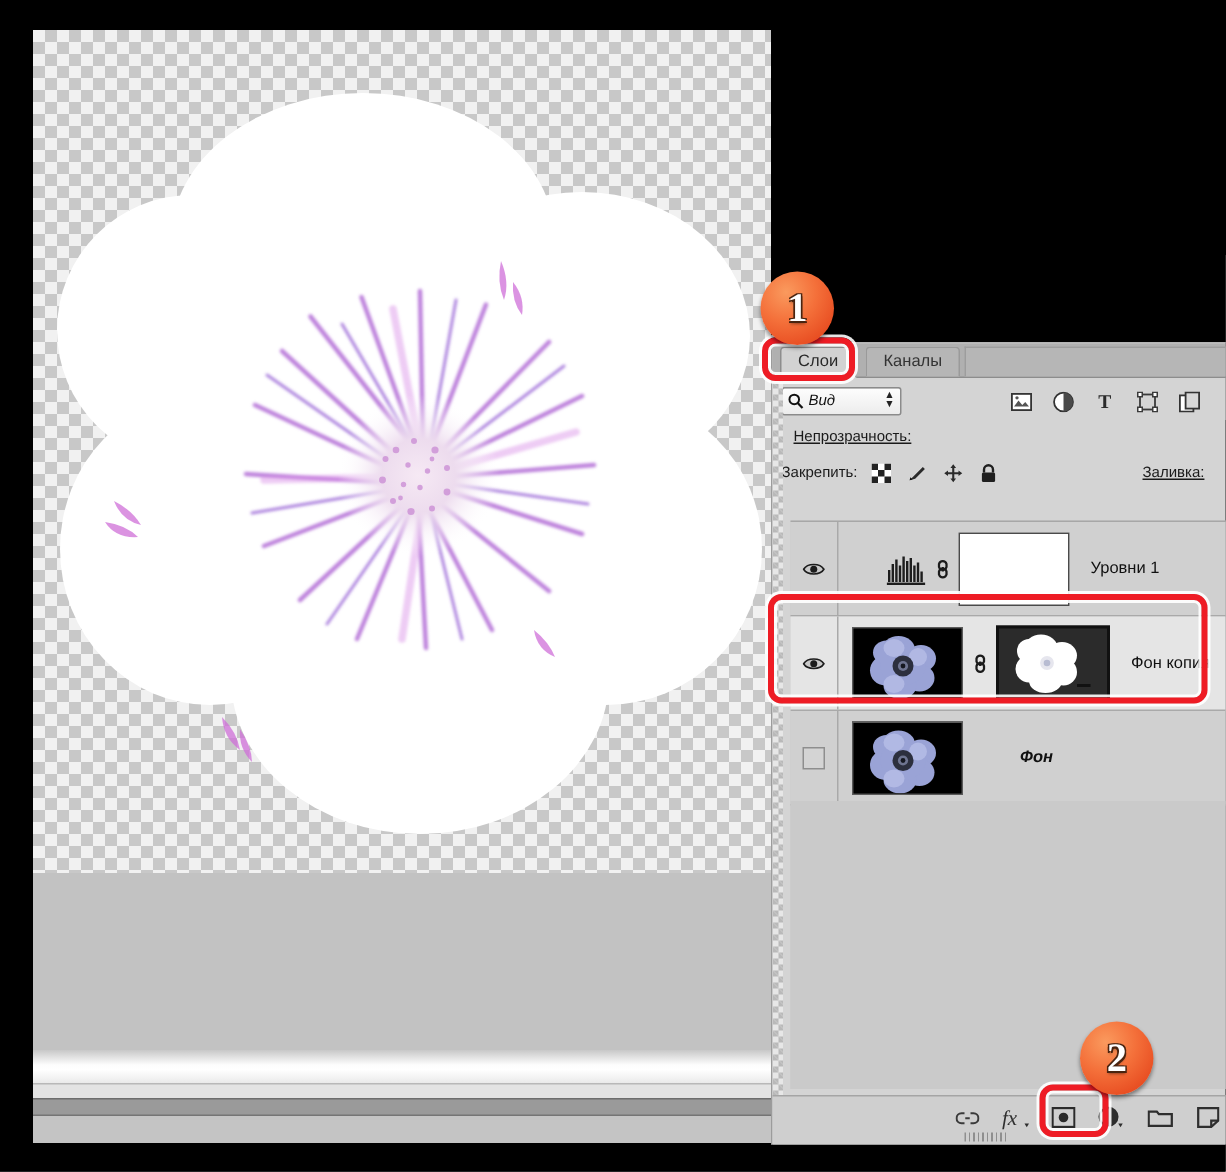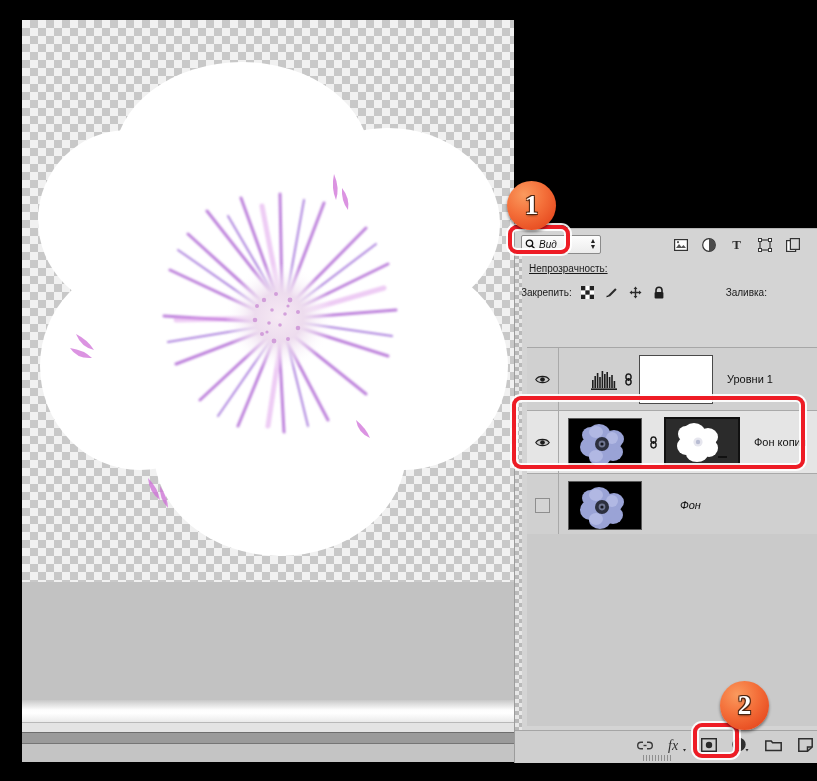--- a/index.html
+++ b/index.html
@@ -46,37 +46,37 @@
   
   .blend-row{display:flex;align-items:center;height:23px;padding-left:6px;}
   .blend-select{width:186px;height:17px;background:linear-gradient(to bottom,#fcfcfc,#ededed);
     border:1px solid #8b8b8b;border-radius:2px;display:flex;align-items:center;padding-left:6px;font-size:10px;color:#111;position:relative;}
   .opacity-lbl{font-size:10px;color:#1a1a1a;margin-left:8px;white-space:nowrap;text-decoration:underline;}
 
   
   .lock-row{display:flex;align-items:center;height:24px;padding-left:6px;font-size:10px;color:#1a1a1a;}
   .lock-icons{display:flex;align-items:center;gap:11px;margin-left:9px;}
   .lock-icons span{width:13px;height:13px;display:flex;align-items:center;justify-content:center;}
-  .fill-lbl{margin-left:60px;white-space:nowrap;}
+  .fill-lbl{margin-left:96px;white-space:nowrap;text-decoration:underline;}
 
   
   #layerlist{position:absolute;left:12px;top:118px;width:303px;height:378px;background:#c9c9c9;
     border-top:1px solid #a7a7a7;}
   .lrow{position:relative;height:62px;border-bottom:1px solid #a9a9a9;display:flex;align-items:center;background:#d0d0d0;}
   .lrow.selected{background:#e5e5e5;}
   .eyecol{width:31px;height:100%;display:flex;align-items:center;justify-content:center;border-right:1px solid #a9a9a9;}
   .eye{width:15px;height:11px;}
   .eyebox{width:13px;height:13px;border:1px solid #8e8e8e;background:#d4d4d4;}
   .thumb{width:72px;height:47px;border:1px solid #5a5a5a;background:#000;margin-left:9px;overflow:hidden;position:relative;}
   .thumb.adj{width:26px;height:22px;border:none;background:transparent;margin-left:32px;}
   .chain{width:12px;margin:0 5px;display:flex;align-items:center;justify-content:center;}
   .maskthumb{width:72px;height:47px;border:2px solid #111;background:#2b2b2b;position:relative;overflow:hidden;}
   .maskthumb.plain{background:#fff;border:1px solid #4a4a4a;}
   .lname{margin-left:14px;font-size:11px;color:#111;white-space:nowrap;}
-  .lname.italic{font-style:italic;}
+  .lname.italic{font-style:italic;font-weight:bold;}
   #listfill{position:absolute;left:0;top:186px;width:303px;height:192px;background:#cacaca;}
 
   
   #scrollstrip{position:absolute;left:0;top:22px;width:7px;bottom:32px;
     background-image:
       linear-gradient(45deg,#b9b9b9 25%,transparent 25%,transparent 75%,#b9b9b9 75%),
       linear-gradient(45deg,#b9b9b9 25%,transparent 25%,transparent 75%,#b9b9b9 75%);
     background-color:#e7e7e7;background-size:8px 8px;background-position:0 0,4px 4px;}
 
   
@@ -205,20 +205,25 @@
     </div>
 
     <div id="canvas-gray"></div>
     <div id="canvas-glow"></div>
     <div id="canvas-bottombar"></div>
     <div id="canvas-statusbar"></div>
   </div>
 
   <div id="panel">
 
+    <div class="tabbar">
+      <div class="tab active">Слои</div>
+      <div class="tab inactive">Каналы</div>
+      <div class="tabfill"></div>
+    </div>
 
     <div class="filter-row">
       <div class="filter-select">
         <svg width="11" height="11" viewBox="0 0 11 11">
           <circle cx="4.5" cy="4.3" r="3.2" fill="none" stroke="#111" stroke-width="1.3"></circle>
           <line x1="6.8" y1="6.7" x2="10" y2="10" stroke="#111" stroke-width="1.5"></line>
         </svg>
         <span class="lbl">Вид</span>
         <span class="spin">
             <span>▲</span>

